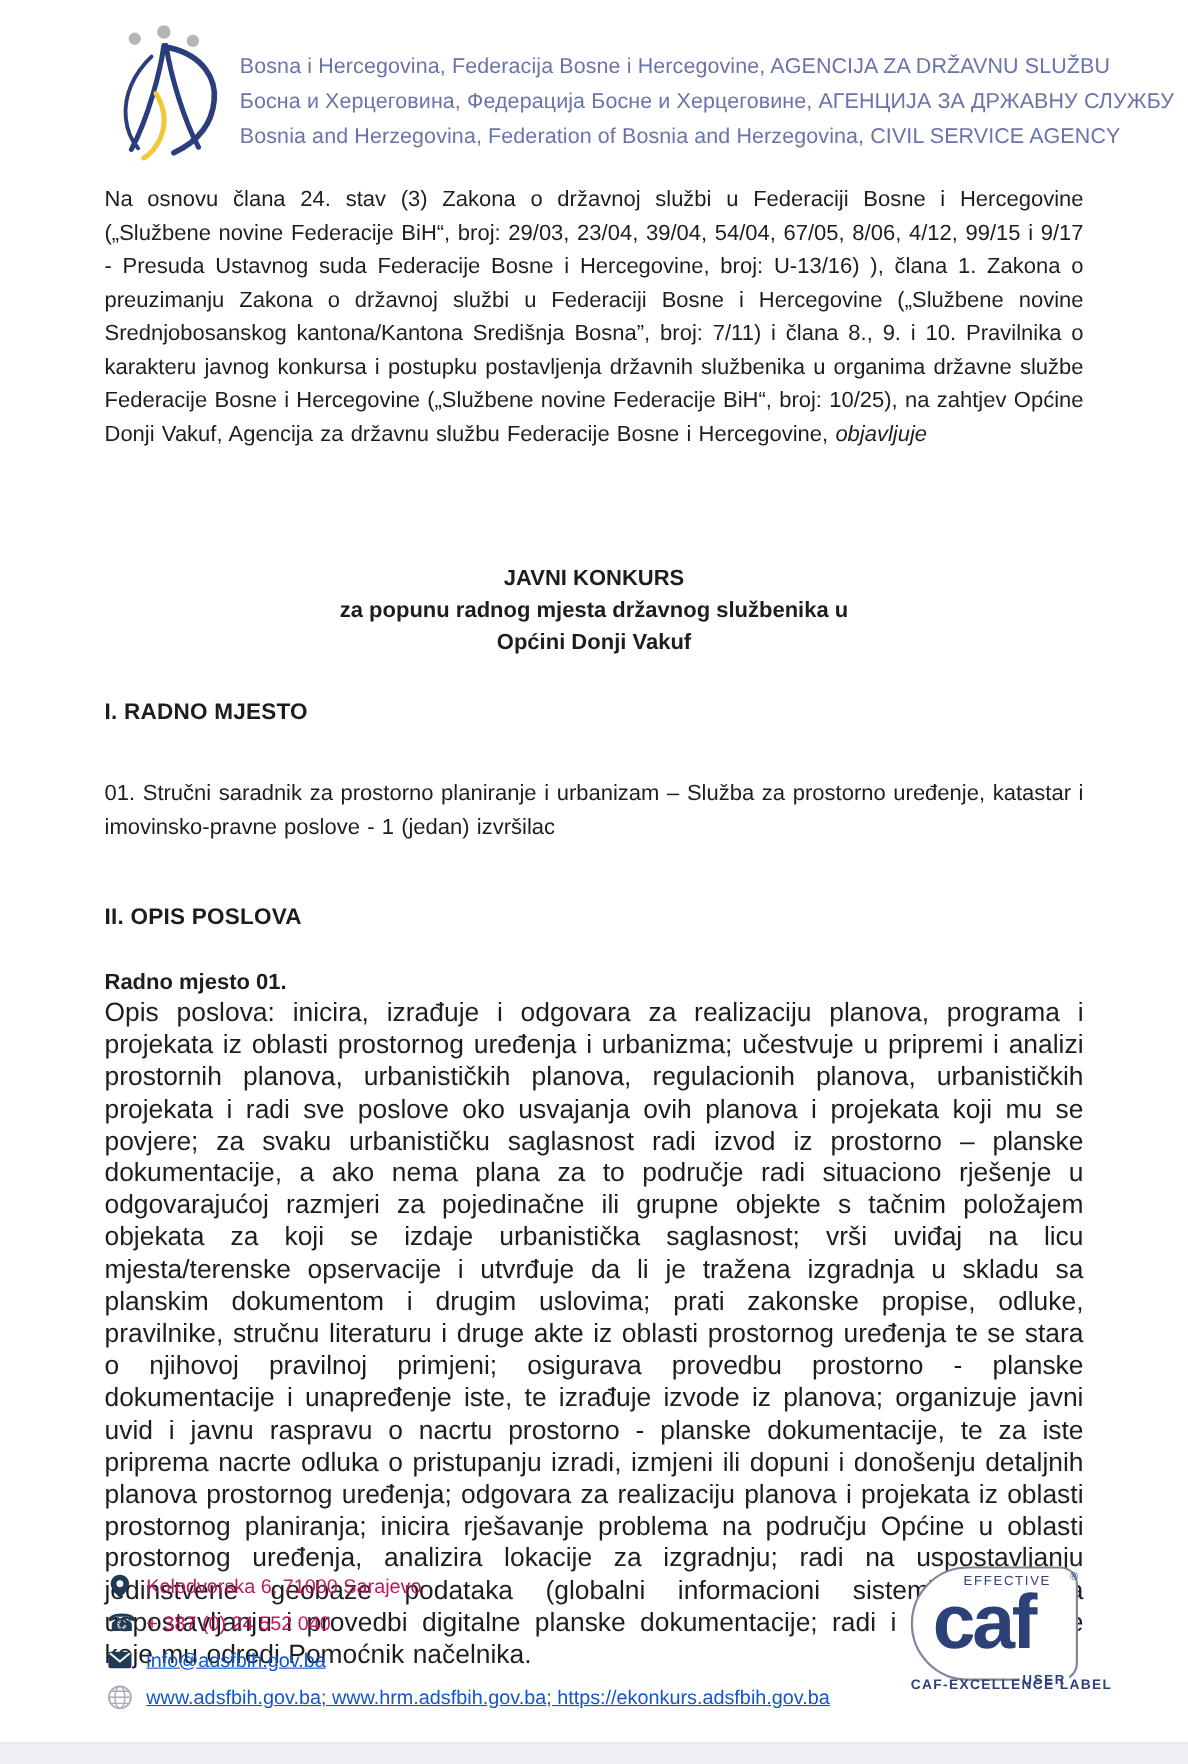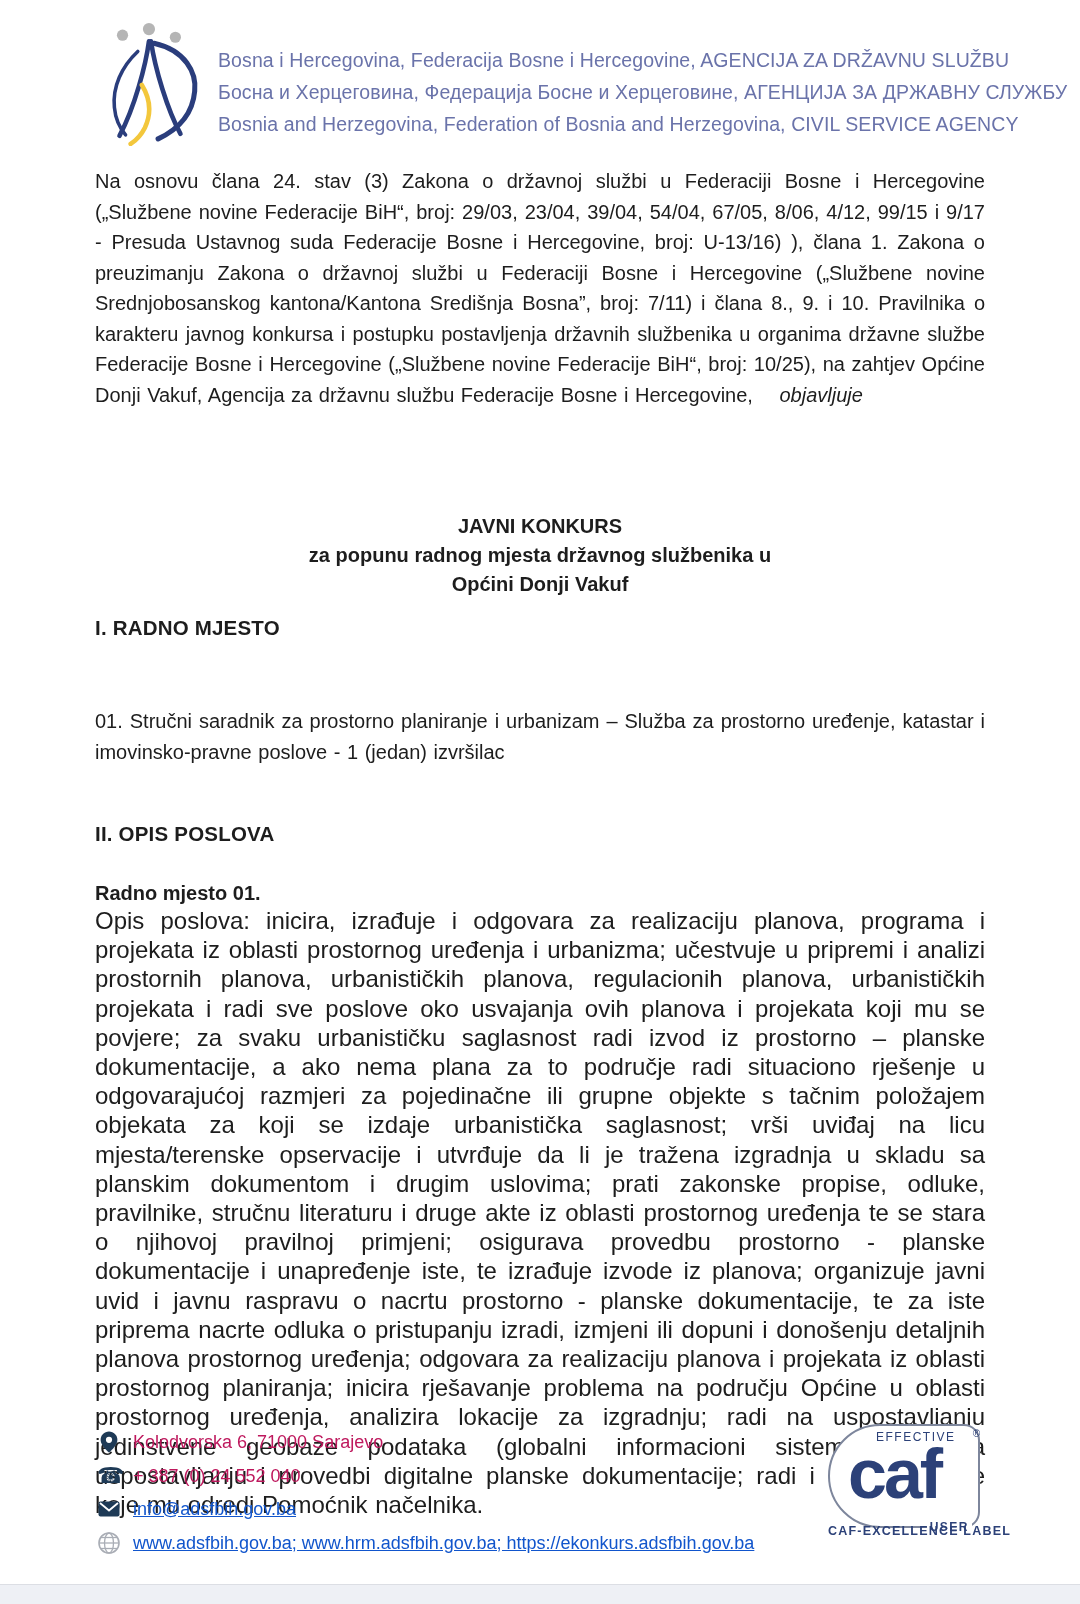--- a/index.html
+++ b/index.html
@@ -14,21 +14,21 @@
   .header-lines { margin-left:10px; padding-top:16px; }
   .header-line {
     font-size:19.5px; line-height:32px; color:#6a73aa; white-space:nowrap;
     letter-spacing:0.1px;
   }
   
   .doc-block { position:absolute; left:95px; width:890px; }
   .para {
     font-size:20px; line-height:30.5px; text-align:justify; word-spacing:1px;
   }
-  .para em { font-style:italic;margin-left:20px; }
+  .para em { font-style:italic; }
   .doc-title { top:512px; text-align:center; font-weight:bold; font-size:20px; line-height:29px; }
   .sec-heading { font-weight:bold; font-size:20.5px; letter-spacing:0.2px; }
   .sub-heading { font-weight:bold; font-size:20px; margin-bottom:1px; }
   .opis { font-size:24px; line-height:29.2px; text-align:justify; word-spacing:1px; }
   
   .foot-row { position:absolute; left:97px; display:flex; align-items:center; }
   .foot-icon { width:24px; height:24px; margin-right:12px; flex:0 0 auto; }
   .foot-text { font-size:18px; color:#be185d; }
   .foot-link { font-size:18px; color:#1155cc; text-decoration:underline; }
   .phone-glyph { font-size:22px; color:#1e3a56; line-height:24px; width:24px; text-align:center; }
@@ -87,21 +87,21 @@
   <div class="doc-block para" style="top:166px;">
     <span>Na osnovu člana 24. stav (3) Zakona o državnoj službi u Federaciji Bosne i Hercegovine („Službene novine Federacije BiH“, broj: 29/03, 23/04, 39/04, 54/04, 67/05, 8/06, 4/12, 99/15 i 9/17 - Presuda Ustavnog suda Federacije Bosne i Hercegovine, broj: U-13/16) ), člana 1.  Zakona o preuzimanju Zakona o državnoj službi u Federaciji Bosne i Hercegovine („Službene novine Srednjobosanskog kantona/Kantona Središnja Bosna”, broj: 7/11) i člana 8., 9. i 10. Pravilnika o karakteru javnog konkursa i postupku postavljenja državnih službenika u organima državne službe Federacije Bosne i Hercegovine („Službene novine Federacije BiH“, broj: 10/25), na zahtjev Općine Donji Vakuf, Agencija za državnu službu Federacije Bosne i Hercegovine, </span><em>objavljuje</em>
   </div>
 
   <div class="doc-block doc-title">
     <div>JAVNI KONKURS</div>
     <div>za popunu radnog mjesta državnog službenika u</div>
     <div>Općini Donji Vakuf</div>
   </div>
 
-  <div class="doc-block sec-heading" style="top:616px;">I. RADNO MJESTO</div>
+  <div class="doc-block sec-heading" style="top:636px;">I. RADNO MJESTO</div>
   <div class="doc-block para" style="top:706px;">01. Stručni saradnik za prostorno planiranje i urbanizam – Služba za prostorno uređenje, katastar i imovinsko-pravne poslove  - 1 (jedan) izvršilac</div>
 
   <div class="doc-block sec-heading" style="top:822px;">II. OPIS POSLOVA</div>
   <div class="doc-block" style="top:882px;">
     <div class="sub-heading">Radno mjesto 01.</div>
     <div class="opis">Opis poslova: inicira, izrađuje i odgovara za realizaciju planova, programa i projekata iz oblasti prostornog uređenja i urbanizma; učestvuje u pripremi i analizi prostornih planova, urbanističkih planova, regulacionih planova, urbanističkih projekata i radi sve poslove oko usvajanja ovih planova i projekata koji mu se povjere; za svaku urbanističku saglasnost radi izvod iz prostorno – planske dokumentacije, a ako nema plana za to područje radi situaciono rješenje u odgovarajućoj razmjeri za pojedinačne ili grupne objekte s tačnim položajem objekata za koji se izdaje urbanistička saglasnost; vrši uviđaj na licu mjesta/terenske opservacije i utvrđuje da li je tražena izgradnja u skladu sa planskim dokumentom i drugim uslovima; prati zakonske propise, odluke, pravilnike, stručnu literaturu i druge akte iz oblasti prostornog uređenja te se stara o njihovoj pravilnoj primjeni; osigurava provedbu prostorno - planske dokumentacije i unapređenje iste, te izrađuje izvode iz planova; organizuje javni uvid i javnu raspravu o nacrtu prostorno - planske dokumentacije, te za iste priprema nacrte odluka o pristupanju izradi, izmjeni ili dopuni i donošenju detaljnih planova prostornog uređenja; odgovara za realizaciju planova i projekata iz oblasti prostornog planiranja; inicira rješavanje problema na području Općine u oblasti prostornog uređenja, analizira lokacije za izgradnju; radi na uspostavljanju jedinstvene geobaze podataka (globalni informacioni sistem);  radi na uspostavljanju i provedbi digitalne planske dokumentacije; radi i druge poslove koje mu odredi Pomoćnik načelnika.</div>
   </div>
 
   <div class="foot-row" style="top:1430px;">
     <svg class="foot-icon" viewBox="0 0 24 24">

